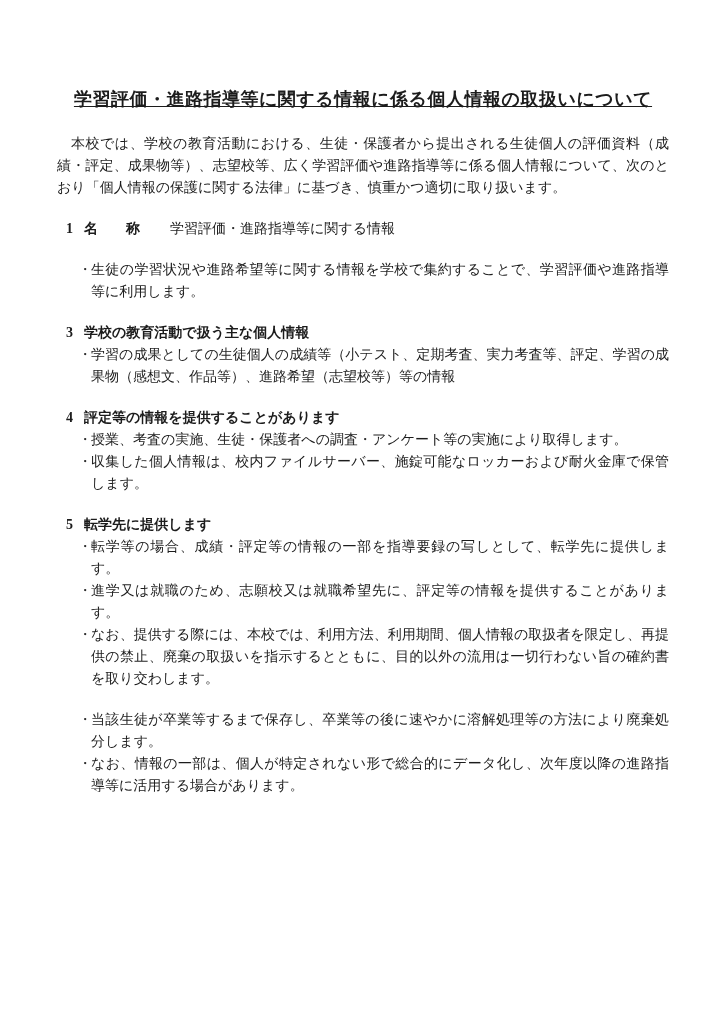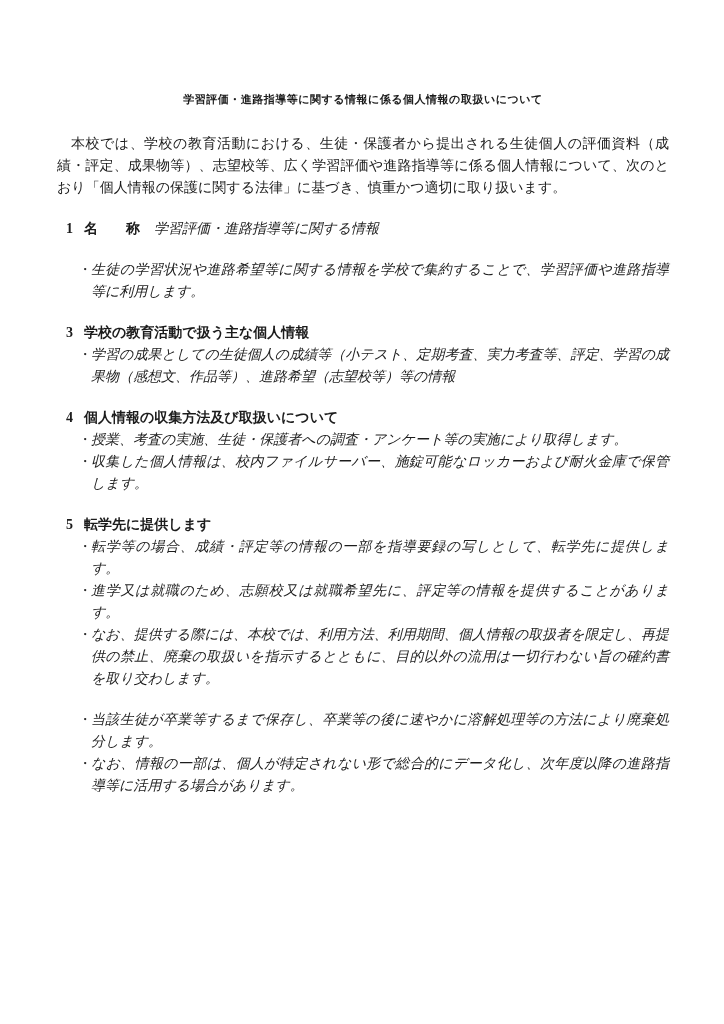--- a/index.html
+++ b/index.html
@@ -16,25 +16,26 @@
     box-sizing: border-box;
     padding: 88px 55px 0 57px;
     font-family: "Liberation Serif", "DejaVu Serif", serif;
     font-size: 14px;
     line-height: 22px;
     color: #1c1c1c;
     overflow: hidden;
   }
   .doc-title {
     margin: 0;
-    font-size: 11px;
+    font-size: 18px;
     line-height: 22px;
     font-weight: 700;
     text-align: center;
     letter-spacing: 0.5px;
+    text-decoration: underline;
   }
   .intro {
     margin: 23px 0 0 0;
     text-indent: 1em;
     text-align: justify;
   }
   .sections {
     margin: 0;
   }
   .section {
@@ -44,40 +45,38 @@
   .sec-head {
     font-weight: 700;
   }
   .sec-num {
     display: inline-block;
     width: 18px;
     font-weight: 700;
   }
   .sec-inline {
     font-weight: 400;
-    margin-left: 14px;
-    font-style: italic;
+    margin-left: 30px;
   }
   .bullets {
     list-style: none;
     margin: 0;
     padding: 0 0 0 12px;
   }
   .bullet-item {
     display: flex;
     align-items: flex-start;
   }
   .marker {
     flex: 0 0 13px;
     width: 13px;
   }
   .btext {
     flex: 1;
     text-align: justify;
-    font-style: italic;
   }
 </style>
 </head>
 <body>
 
 <div class="page">
   <h1 class="doc-title">学習評価・進路指導等に関する情報に係る個人情報の取扱いについて</h1>
   <p class="intro">本校では、学校の教育活動における、生徒・保護者から提出される生徒個人の評価資料（成績・評定、成果物等）、志望校等、広く学習評価や進路指導等に係る個人情報について、次のとおり「個人情報の保護に関する法律」に基づき、慎重かつ適切に取り扱います。</p>
   <div class="sections" id="sections">
   <section class="section">
@@ -103,21 +102,21 @@
     <ul class="bullets">
           <li class="bullet-item">
             <span class="marker">・</span>
             <span class="btext">学習の成果としての生徒個人の成績等（小テスト、定期考査、実力考査等、評定、学習の成果物（感想文、作品等）、進路希望（志望校等）等の情報</span>
           </li>
         </ul>
   </section>
 
   <section class="section">
     <div class="sec-head">
-      <span class="sec-num">4</span><span class="sec-title">個人情報の収集方法及び取扱いについて</span>
+      <span class="sec-num">4</span><span class="sec-title">評定等の情報を提供することがあります</span>
     </div>
     <ul class="bullets">
           <li class="bullet-item">
             <span class="marker">・</span>
             <span class="btext">授業、考査の実施、生徒・保護者への調査・アンケート等の実施により取得します。</span>
           </li>
           <li class="bullet-item">
             <span class="marker">・</span>
             <span class="btext">収集した個人情報は、校内ファイルサーバー、施錠可能なロッカーおよび耐火金庫で保管します。</span>
           </li>

